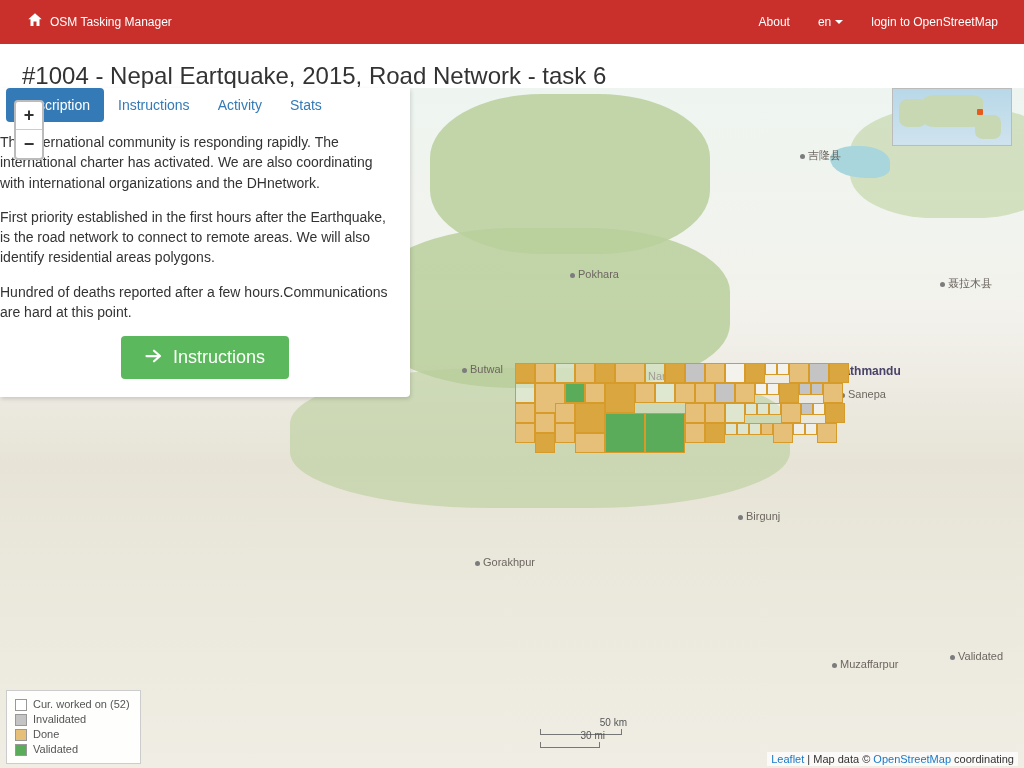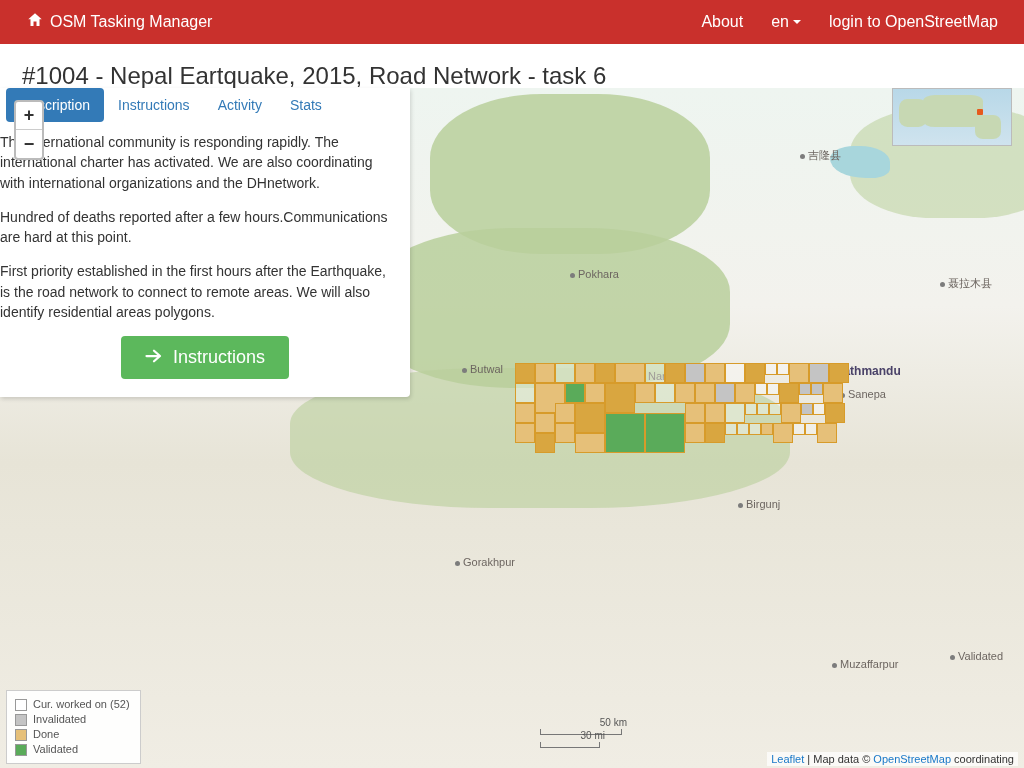--- a/index.html
+++ b/index.html
@@ -1,21 +1,21 @@
 <!DOCTYPE html>
 <html><head>
 <meta charset="utf-8">
 <style>
 *{box-sizing:border-box;margin:0;padding:0}
 body{font-family:"Helvetica Neue",Helvetica,Arial,sans-serif;font-size:14px;color:#333;overflow:hidden;width:1024px;height:768px;position:relative}
 .navbar{background:#c9302c;height:44px;display:flex;align-items:center;padding:0 12px;color:#fff}
 .navbar-brand{font-size:18px;font-weight:500;display:flex;align-items:center;gap:6px}
 .navbar-brand .home-icon{font-size:18px}
 .navbar-spacer{flex:1}
-.navbar a{color:#fff;text-decoration:none;padding:0 14px;font-size:16px}
+.navbar a{color:#fff;text-decoration:none;padding:0 14px;font-size:12px}
 .navbar .lang{display:flex;align-items:center;gap:2px}
 .navbar .caret{width:0;height:0;border-left:4px solid transparent;border-right:4px solid transparent;border-top:4px solid #fff;display:inline-block;margin-left:2px}
 .project-title{font-size:24px;font-weight:500;color:#333;padding:18px 20px 10px 22px}
 .left-panel{position:absolute;top:88px;left:0;width:410px;background:#fff;z-index:20;box-shadow:1px 2px 4px rgba(0,0,0,0.15);border-radius:0 0 4px 0;padding-bottom:18px}
 .tabs{display:flex;gap:0;padding:0 6px}
 .tab{padding:9px 14px;border-radius:4px;font-size:14px;color:#337ab7;cursor:pointer}
 .tab.active{background:#337ab7;color:#fff}
 .desc{padding:10px 14px 0 0;color:#333;font-size:14px;line-height:1.45}
 .desc p{padding:0 0 14px 0;margin-left:0}
 .instructions-btn{display:flex;align-items:center;gap:10px;background:#5cb85c;color:#fff;border:none;border-radius:4px;font-size:18px;padding:11px 24px;margin:0 auto;cursor:pointer;font-weight:400}
@@ -80,22 +80,22 @@
   <div class="terrain-green" style="top:20px;left:850px;width:210px;height:110px;opacity:0.55"></div>
   <div class="lake" style="top:58px;left:830px;width:60px;height:32px"></div>
 
   <div class="city-label" style="top:60px;left:800px"><span class="city-dot"></span><span>吉隆县</span></div>
   <div class="city-label" style="top:180px;left:570px"><span class="city-dot"></span><span>Pokhara</span></div>
   <div class="city-label" style="top:275px;left:462px"><span class="city-dot"></span><span>Butwal</span></div>
   <div class="city-label" style="top:282px;left:640px"><span class="city-dot"></span><span>Narayangadh</span></div>
   <div class="city-label strong" style="top:276px;left:822px"><span class="star">★</span><span>Kathmandu</span></div>
   <div class="city-label" style="top:300px;left:840px"><span class="city-dot"></span><span>Sanepa</span></div>
   <div class="city-label" style="top:188px;left:940px"><span class="city-dot"></span><span>聂拉木县</span></div>
-  <div class="city-label" style="top:410px;left:738px"><span class="city-dot"></span><span>Birgunj</span></div>
-  <div class="city-label" style="top:468px;left:455px"><span class="city-dot"></span><span>Gorakhpur</span></div>
+  <div class="city-label" style="top:422px;left:738px"><span class="city-dot"></span><span>Birgunj</span></div>
+  <div class="city-label" style="top:468px;left:475px"><span class="city-dot"></span><span>Gorakhpur</span></div>
   <div class="city-label" style="top:570px;left:832px"><span class="city-dot"></span><span>Muzaffarpur</span></div>
   <div class="city-label" style="top:562px;left:950px"><span class="city-dot"></span><span>Validated</span></div>
 
   <div class="task-grid">
     <div class="cell c-done2" style="left:0;top:0;width:20px;height:20px"></div>
     <div class="cell c-done" style="left:20px;top:0;width:20px;height:20px"></div>
     <div class="cell c-blank" style="left:40px;top:0;width:20px;height:20px"></div>
     <div class="cell c-done" style="left:60px;top:0;width:20px;height:20px"></div>
     <div class="cell c-done2" style="left:80px;top:0;width:20px;height:20px"></div>
     <div class="cell c-done" style="left:100px;top:0;width:30px;height:20px"></div>
@@ -205,22 +205,22 @@
 
 <div class="left-panel">
   <div class="tabs">
     <div class="tab active">Description</div>
     <div class="tab">Instructions</div>
     <div class="tab">Activity</div>
     <div class="tab">Stats</div>
   </div>
   <div class="desc">
     <p>The international community is responding rapidly. The international charter has activated. We are also coordinating with international organizations and the DHnetwork.</p>
+    <p>First priority established in the first hours after the Earthquake, is the road network to connect to remote areas. We will also identify residential areas polygons.</p>
     <p>Hundred of deaths reported after a few hours.Communications are hard at this point.</p>
-    <p>First priority established in the first hours after the Earthquake, is the road network to connect to remote areas. We will also identify residential areas polygons.</p>
   </div>
   <button class="instructions-btn">
     <span class="arrow">
       <svg width="18" height="14" viewBox="0 0 24 18" fill="#fff">
           <path d="M2 9h16M12 2l8 7-8 7" stroke="#fff" stroke-width="3" fill="none" stroke-linecap="round" stroke-linejoin="round"></path>
         </svg>
     </span>
     <span>Instructions</span>
   </button>
 </div>

